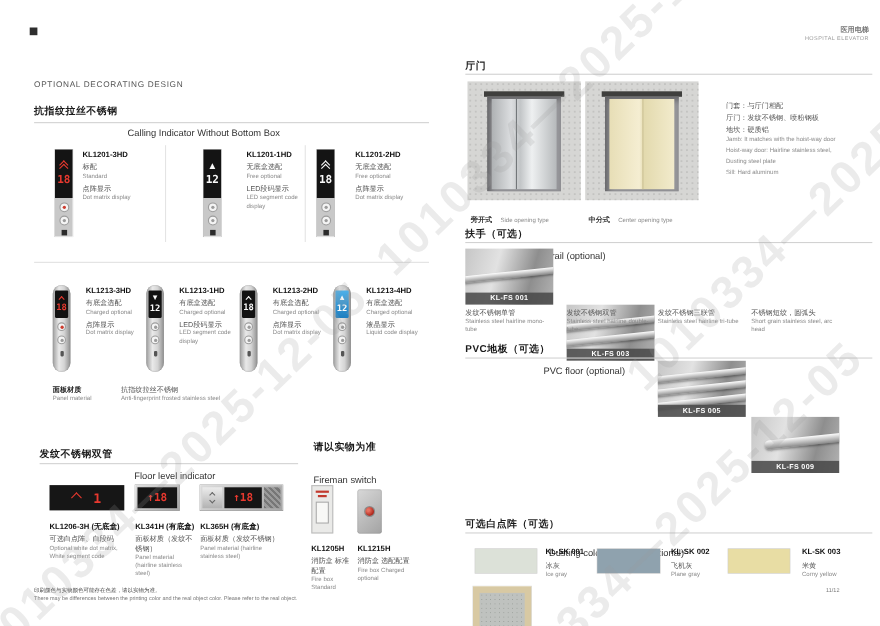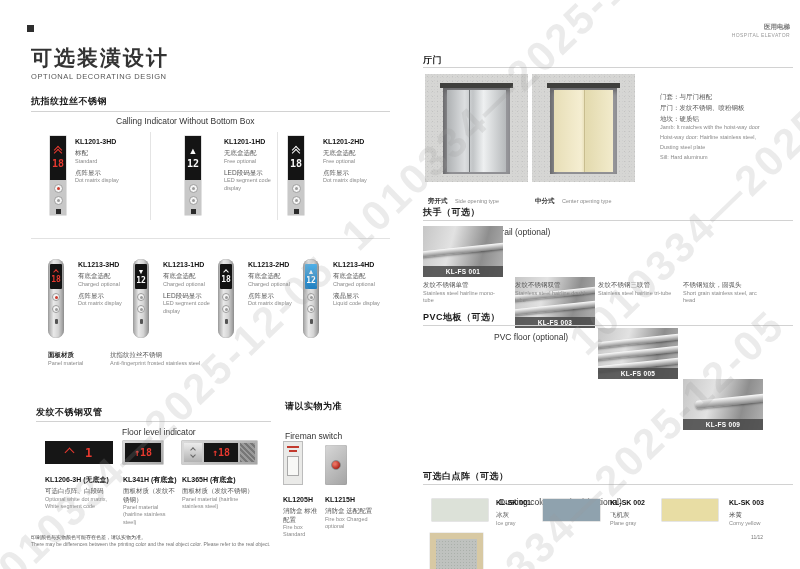--- a/index.html
+++ b/index.html
@@ -124,21 +124,20 @@
   <div class="wm" style="left:-30px;top:575px"><span>1010334—2025-12-05</span>&nbsp;&nbsp;<span>1010334—2025-12-05</span></div>
   <div class="wm" style="left:420px;top:630px"><span>1010334—2025-12-05</span></div>
   <div class="wm" style="left:560px;top:330px"><span>1010334—2025-12-05</span></div>
 
   <div class="abs" style="left:27px;top:25px;width:7px;height:7px;background:#2e2e2e"></div>
   <div class="abs" style="left:640px;top:23px;width:150px;text-align:right">
     <div class="brand-zh">医用电梯</div>
     <div class="brand-en">HOSPITAL ELEVATOR</div>
   </div>
 
-  <div class="abs" style="left:31px;top:44px;font-size:21px;font-weight:bold;color:#333;letter-spacing:2px">可选装潢设计</div>
   <div class="abs" style="left:31px;top:72px;font-size:7.5px;font-weight:normal;color:#555;letter-spacing:.6px">OPTIONAL DECORATING DESIGN</div>
 
   <div class="abs h-zh" style="left:31px;top:95px">抗指纹拉丝不锈钢</div>
   <div class="abs h-en" style="left:116px;top:96px">Calling Indicator Without Bottom Box</div>
   <div class="abs rule" style="left:31px;top:111px;width:359px"></div>
   <div class="abs vdiv" style="left:150px;top:132px;height:88px"></div>
   <div class="abs vdiv" style="left:277px;top:132px;height:88px"></div>
 
   <div class="abs p1" style="left:50px;top:136px">
     <div class="disp red">

